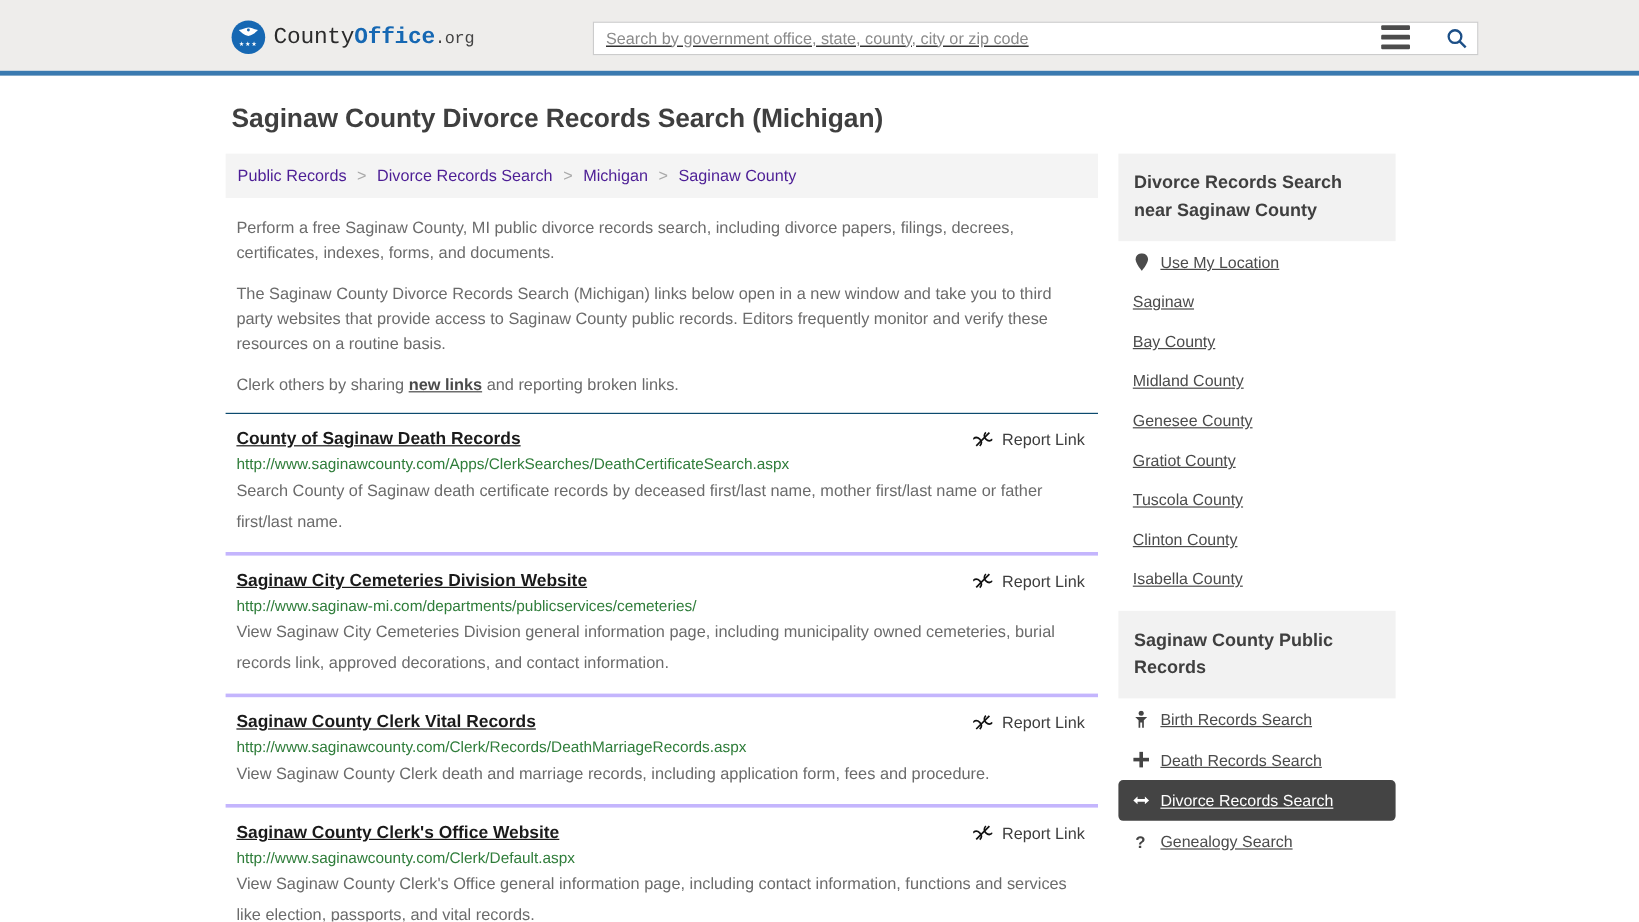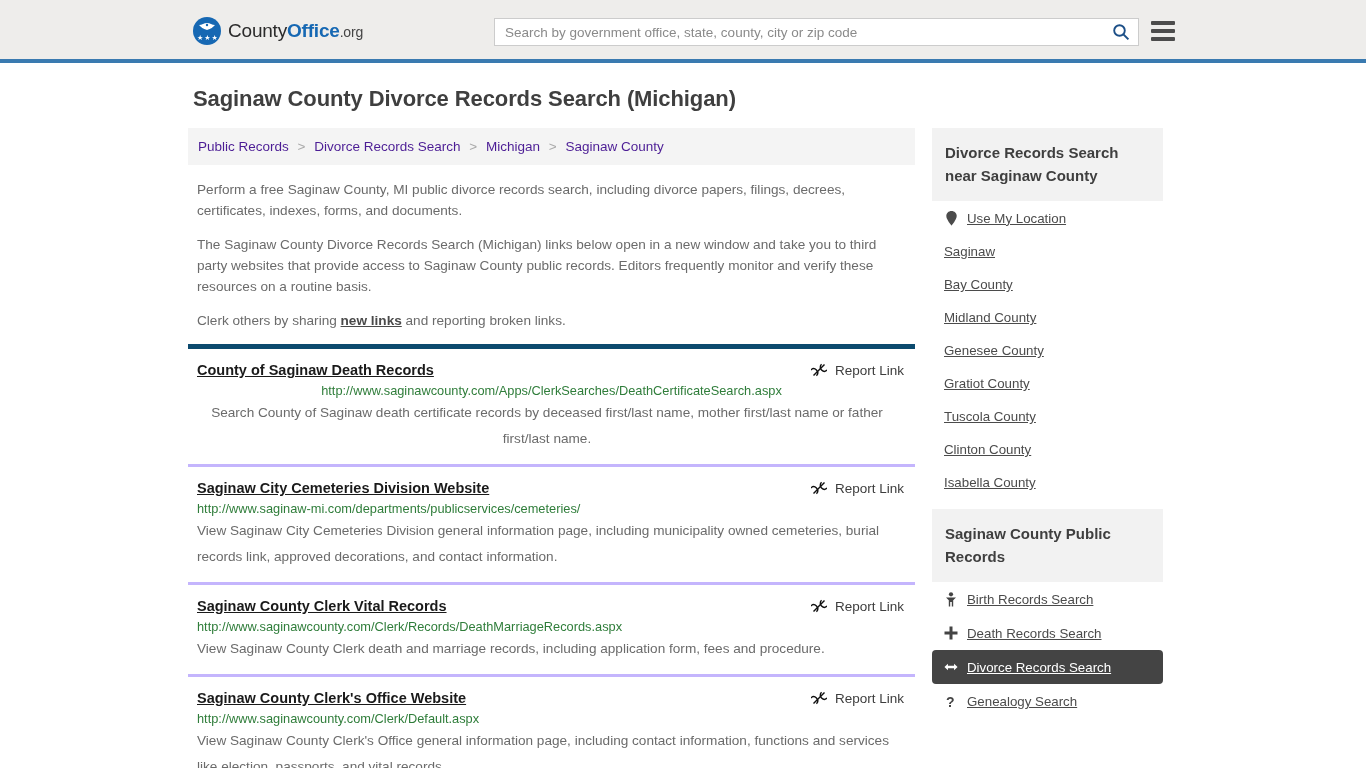--- a/index.html
+++ b/index.html
@@ -19,20 +19,21 @@
     position: relative;
     display: flex;
     align-items: center;
   }
   .logo-wrap {
     position: absolute;
     left: 193px; top: 17px;
     display: flex; align-items: center;
     gap: 7px;
     text-decoration: none;
+    font-family: Liberation Mono, monospace;
   }
   .logo-mark {
     width: 28px; height: 28px;
     border-radius: 50%;
     background: #1668b3;
     position: relative;
     flex: none;
     overflow: hidden;
   }
   .logo-mark .eagle {
@@ -55,25 +56,26 @@
     color: #2b2b2b;
     letter-spacing: -0.2px;
     white-space: nowrap;
   }
   .logo-text .office { font-weight: bold; color: #1668b3; }
   .logo-text .org { font-size: 14px; color: #444; }
 
   .search-box {
     position: absolute;
     left: 494px; top: 18px;
-    width: 645px; height: 28px;
+    width: 738px; height: 28px;
     background: #fff;
     border: 1px solid #ccc;
     display: flex;
     align-items: center;
+    text-decoration: underline;
   }
   .search-input {
     flex: 1;
     border: none;
     outline: none;
     font-family: "Liberation Sans", sans-serif;
     font-size: 13.5px;
     color: #333;
     padding: 0 10px;
     background: transparent;
@@ -147,21 +149,21 @@
     color: #4a4a4a;
     text-decoration: underline;
     font-weight: bold;
   }
 
   
   .result {
     border-top: 3px solid #c4b5fd;
     padding: 13px 9px 12px 9px;
   }
-  .result:first-child { border-top: 5px solid #0c4a6e; text-align: center; }
+  .result:first-child { border-top: 1px solid #0c4a6e; }
   .result-head {
     display: flex;
     align-items: flex-start;
     justify-content: space-between;
   }
   .result-title {
     font-size: 14.5px;
     font-weight: bold;
     color: #1a1a1a;
     text-decoration: underline;

